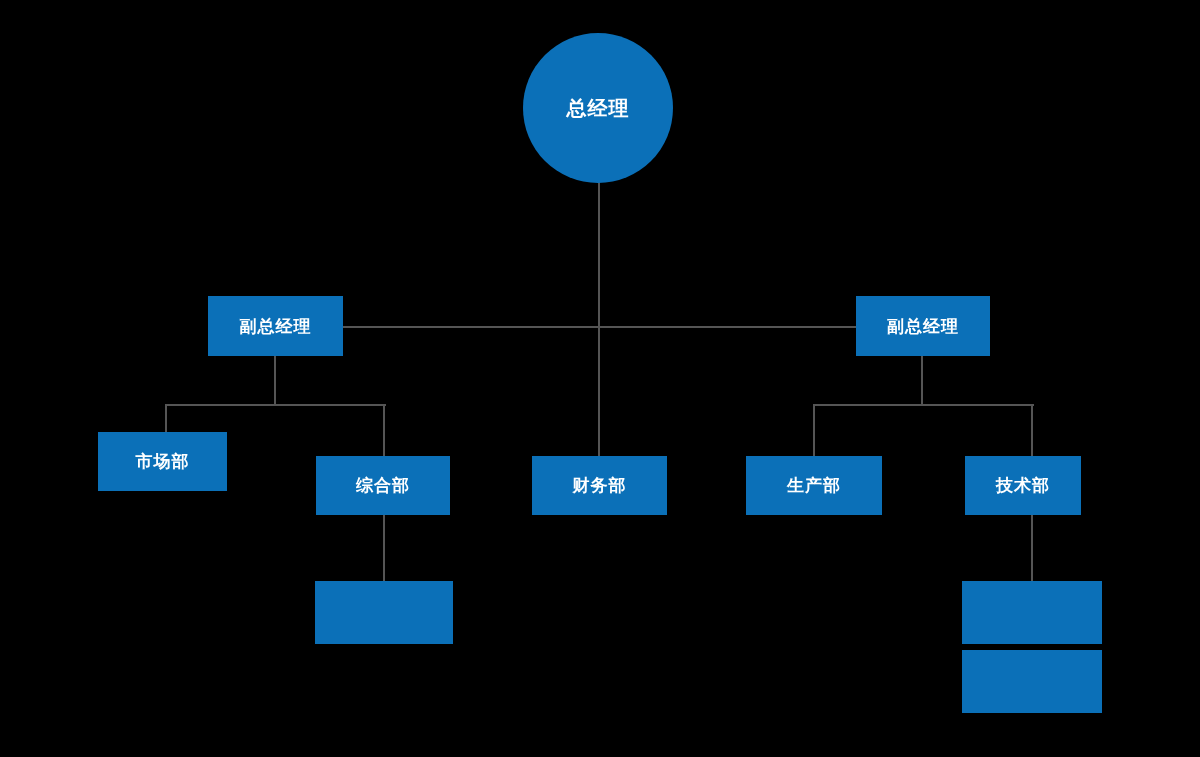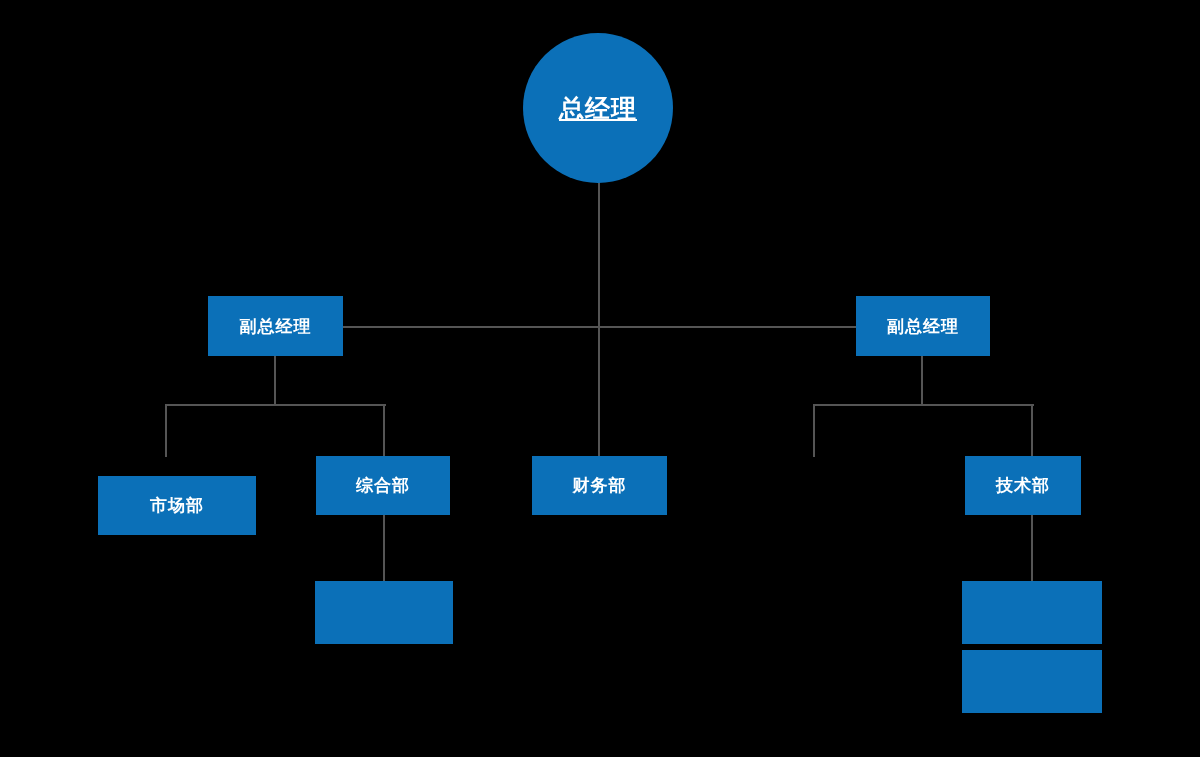--- a/index.html
+++ b/index.html
@@ -31,22 +31,21 @@
     align-items: center;
     justify-content: center;
     font-weight: 700;
     font-size: 17px;
     letter-spacing: 1px;
     text-align: center;
     box-sizing: border-box;
   }
   .node.circle {
     border-radius: 50%;
-    font-size: 25px;
-    text-decoration: underline;
+    font-size: 20px;
   }
 </style>
 </head>
 <body>
 
 <div class="stage">
 
   <div class="line vline" style="left:598px; top:176px; height:281px;"></div>
   <div class="line hline" style="left:343px; top:326px; width:514px;"></div>
 
@@ -62,26 +61,27 @@
 
   <div class="line vline" style="left:383px; top:514px; height:68px;"></div>
   <div class="line vline" style="left:1031px; top:514px; height:68px;"></div>
 
   <div class="node circle" style="left:523px; top:33px; width:150px; height:150px;">总经理</div>
 
   <div class="node" style="left:208px; top:296px; width:135px; height:60px;">副总经理</div>
 
   <div class="node" style="left:856px; top:296px; width:134px; height:60px;">副总经理</div>
 
-  <div class="node" style="left:98px; top:476px; width:158px; height:59px;">市场部</div>
+  <div class="node" style="left:98px; top:432px; width:129px; height:59px;">市场部</div>
 
   <div class="node" style="left:316px; top:456px; width:134px; height:59px;">综合部</div>
 
   <div class="node" style="left:532px; top:456px; width:135px; height:59px;">财务部</div>
 
+  <div class="node" style="left:746px; top:456px; width:136px; height:59px;">生产部</div>
 
   <div class="node" style="left:965px; top:456px; width:116px; height:59px;">技术部</div>
 
   <div class="node" style="left:315px; top:581px; width:138px; height:63px;"></div>
 
   <div class="node" style="left:962px; top:581px; width:140px; height:63px;"></div>
 
   <div class="node" style="left:962px; top:650px; width:140px; height:63px;"></div>
 
 </div>

